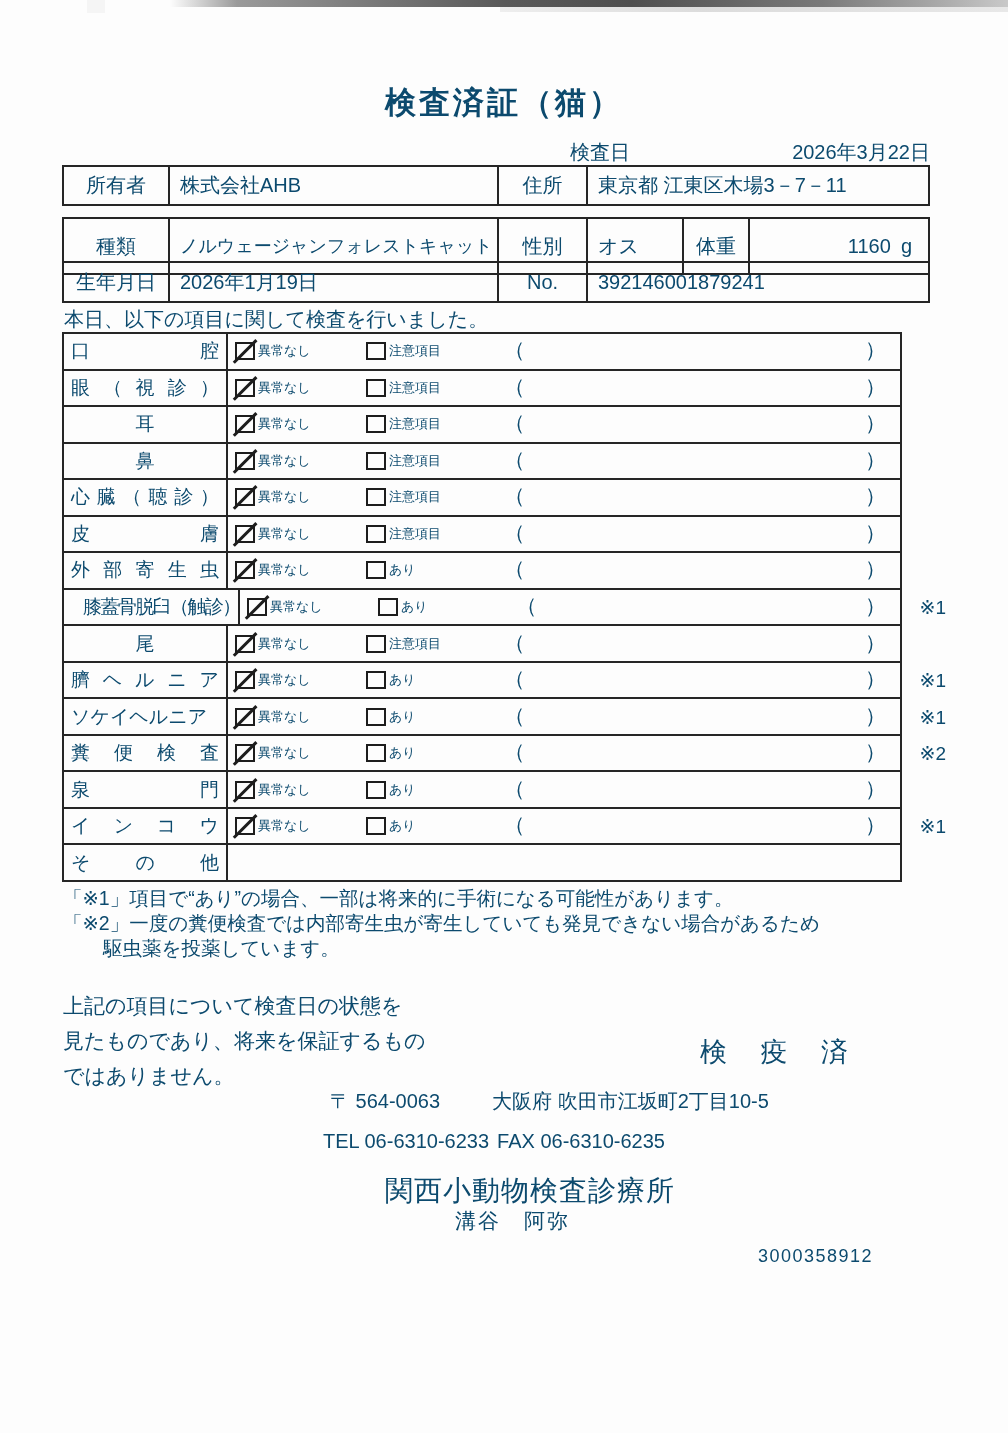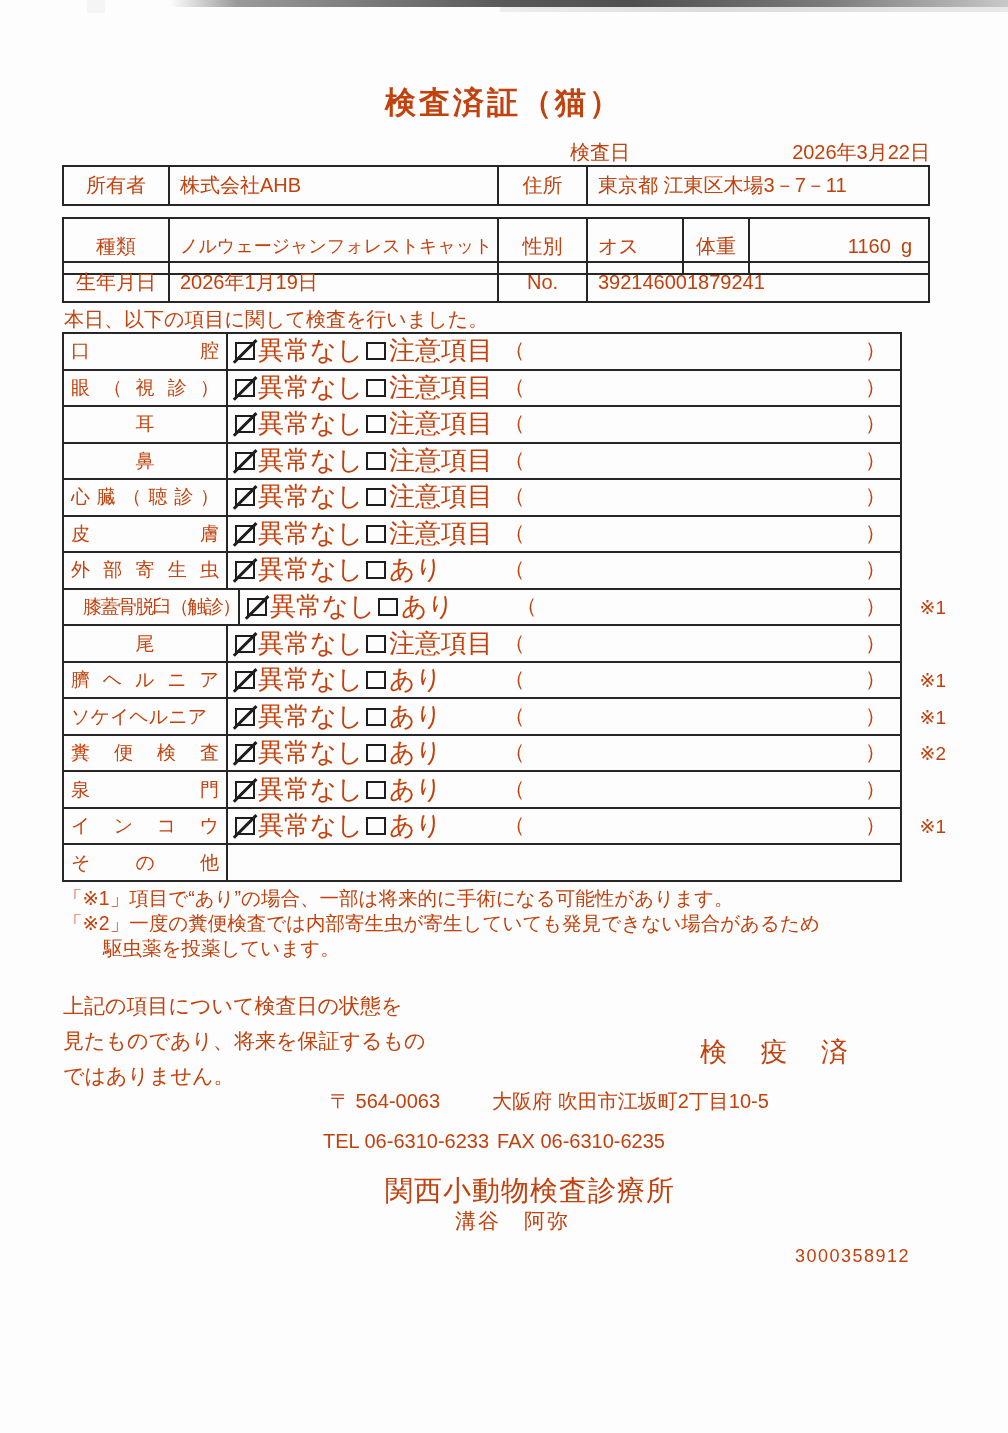--- a/index.html
+++ b/index.html
@@ -1,21 +1,21 @@
 <!DOCTYPE html>
 <html><head>
 <meta charset="utf-8">
 <style>
   html,body{margin:0;padding:0;background:#e9e9e9;}
   .page{
     position:relative;
     width:1008px;height:1433px;
     background:#fdfdfd;
     font-family:"Liberation Sans","DejaVu Sans",sans-serif;
-    color:#c2410c;
+    color:#0c4a6e;
     overflow:hidden;
   }
   
   .scan-band{position:absolute;top:0;left:170px;right:0;height:7px;
     background:linear-gradient(to right,rgba(120,120,120,0) 0%,#9a9a9a 8%,#595959 40%,#4f4f4f 55%,#7a7a7a 78%,#aaa 92%,#c9c9c9 100%);}
   .scan-band2{position:absolute;top:7px;left:500px;right:0;height:5px;
     background:linear-gradient(to right,#eee, #dcdcdc 40%, #e8e8e8);}
   .scan-spot{position:absolute;top:0;left:87px;width:18px;height:13px;background:#f5f5f5;}
 
   .title{position:absolute;top:82px;left:0;right:0;text-align:center;
@@ -45,39 +45,39 @@
     display:flex;align-items:center;font-size:19px;padding:0 7px;white-space:nowrap;}
   .item-cell.align-justify{justify-content:space-between;}
   .item-cell.align-center{justify-content:center;}
   .content-cell{flex:1;position:relative;}
   .cb{position:absolute;top:50%;margin-top:-9px;width:16px;height:14px;
     border:2px solid #1d1d1d;box-sizing:content-box;}
   .cb.checked::after{content:"";position:absolute;left:-8px;top:6px;width:32px;height:2.6px;
     background:#1d1d1d;transform:rotate(-45deg);}
   .cb1{left:7px;}
   .cb2{left:138px;}
-  .opt-label{position:absolute;top:50%;transform:translateY(-52%);font-size:26px;white-space:nowrap;}
+  .opt-label{position:absolute;top:50%;transform:translateY(-52%);font-size:13px;white-space:nowrap;}
   .opt1{left:30px;}
   .opt2{left:161px;}
   .paren{position:absolute;top:50%;transform:translateY(-54%);font-size:21px;}
   .paren-open{left:276px;}
   .paren-close{right:14px;}
   .marker{position:absolute;right:-46px;top:50%;transform:translateY(-50%);font-size:19px;white-space:nowrap;}
 
   .footnotes{position:absolute;top:886px;left:63px;font-size:19.5px;line-height:25px;}
   .footnotes .fn-indent{padding-left:40px;}
 
   .disclaimer{position:absolute;top:988px;left:63px;font-size:21px;line-height:35px;}
   .stamp{position:absolute;top:1034px;left:700px;font-size:27px;letter-spacing:13px;white-space:nowrap;}
 
   .addr-line{position:absolute;top:1088px;left:330px;font-size:20px;display:flex;gap:52px;white-space:nowrap;}
   .tel-line{position:absolute;top:1130px;left:323px;font-size:20px;display:flex;gap:8px;white-space:nowrap;}
   .clinic{position:absolute;top:1172px;left:385px;font-size:28px;letter-spacing:1px;white-space:nowrap;}
   .vet{position:absolute;top:1207px;left:455px;font-size:21px;letter-spacing:2px;white-space:nowrap;}
-  .serial{position:absolute;top:1246px;left:758px;font-size:18px;letter-spacing:1.5px;margin-left:37px;}
+  .serial{position:absolute;top:1246px;left:758px;font-size:18px;letter-spacing:1.5px;}
 </style>
 </head>
 <body>
 
 <div class="page">
 
   <div class="scan-band"></div>
   <div class="scan-band2"></div>
   <div class="scan-spot"></div>
 

